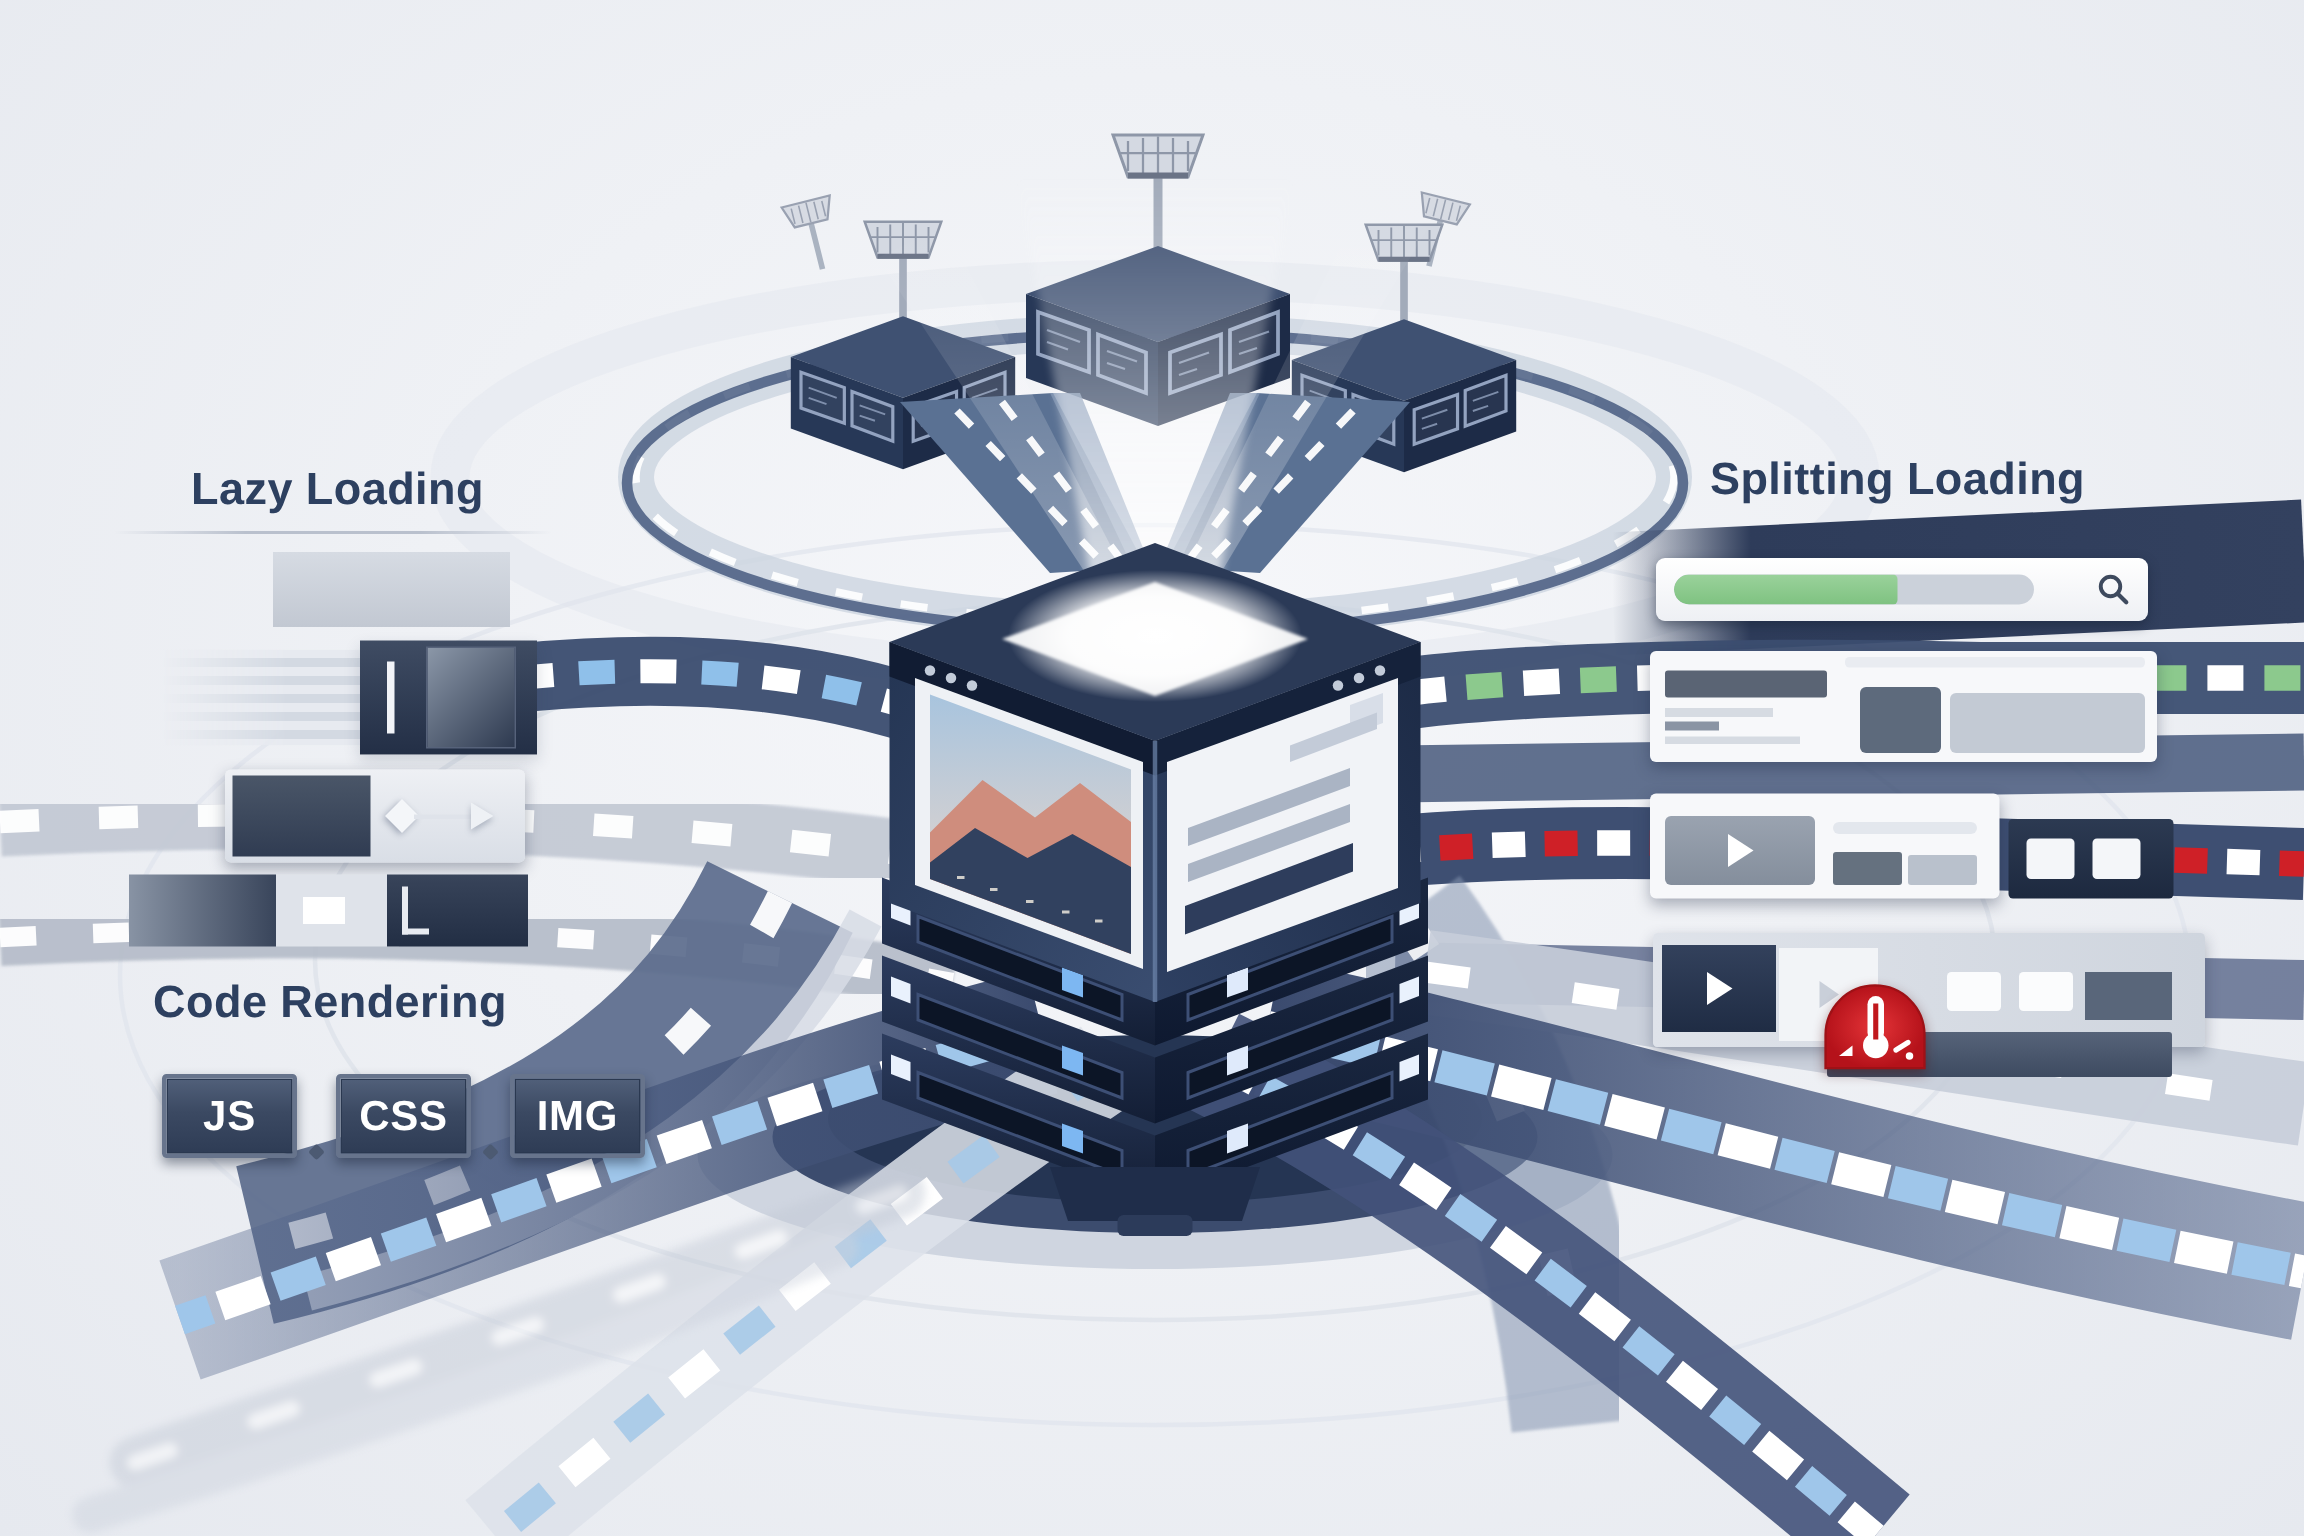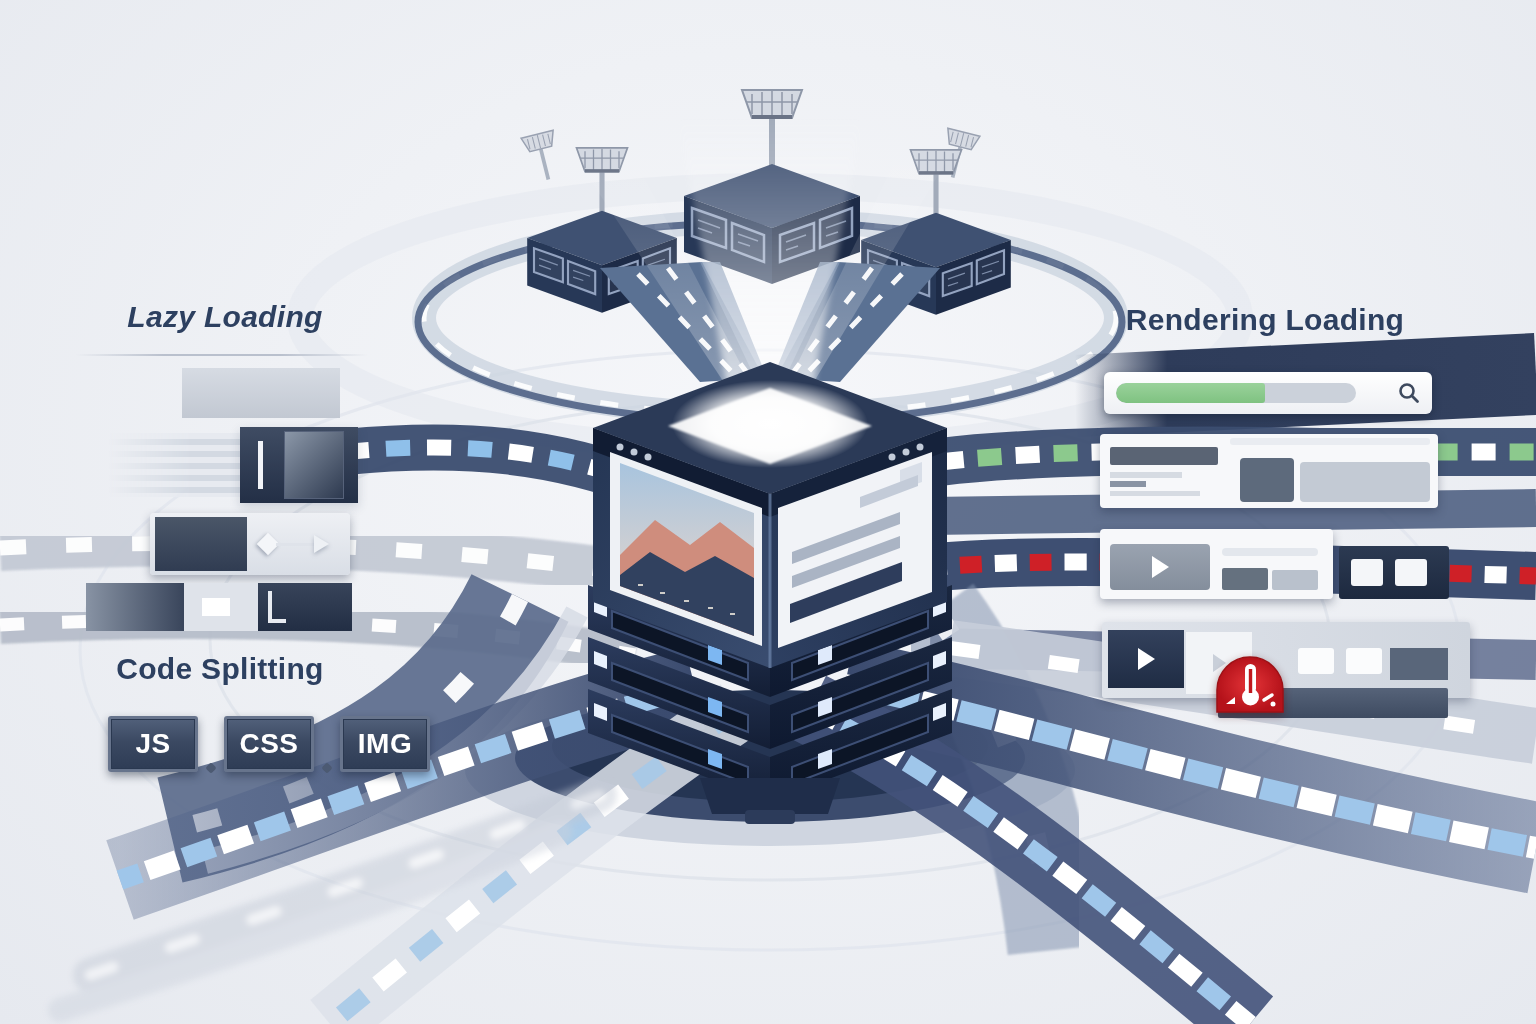--- a/index.html
+++ b/index.html
@@ -271,21 +271,21 @@
       <polygon points="792,576 900,536 900,548 792,588" fill="#aab4c4"></polygon>
       <polygon points="790,604 902,562 902,581 790,623" fill="#2e3d5c"></polygon>
     </g>
     <polyline points="770,494 770,668" stroke="#6f87ad" stroke-width="3" opacity=".7"></polyline>
     <polygon points="770,388 872,426 770,464 668,426" fill="#ffffff" opacity=".92" filter="url(#b1)"></polygon>
     <ellipse cx="770" cy="424" rx="98" ry="44" fill="url(#gGlowR)"></ellipse>
   </g>
 </svg>
 
 
-<div class="ov sec-label" style="left:80px;top:300px;width:290px;font-style:italic;">Lazy Loading</div>
+<div class="ov sec-label" style="left:80px;top:310px;width:290px;">Lazy Loading</div>
 <div class="ov divider" style="left:76px;top:354px;width:292px;"></div>
 
 <div class="ov blk" style="left:182px;top:368px;width:158px;height:50px;background:linear-gradient(180deg,#d6dbe3,#c2c8d2);"></div>
 <div class="ov" style="left:108px;top:427px;width:250px;height:76px;">
   <div class="blk stripes" style="left:0;top:6px;width:150px;height:64px;"></div>
   <div class="blk soft" style="left:132px;top:0;width:118px;height:76px;background:linear-gradient(180deg,#3f4c63,#232f46);">
     <div class="blk" style="left:18px;top:14px;width:5px;height:48px;background:#f2f4f8;"></div>
     <div class="blk" style="left:44px;top:4px;width:58px;height:66px;background:linear-gradient(135deg,#8b97a8,#2e3a50);border:1px solid #56627a;"></div>
   </div>
 </div>
@@ -297,30 +297,30 @@
 </div>
 <div class="ov" style="left:86px;top:583px;width:266px;height:48px;">
   <div class="blk" style="left:0;top:0;width:98px;height:48px;background:linear-gradient(90deg,#8893a4,#39455b);"></div>
   <div class="blk" style="left:98px;top:0;width:82px;height:48px;background:#dfe3ea;"></div>
   <div class="blk" style="left:116px;top:15px;width:28px;height:18px;background:#ffffff;"></div>
   <div class="blk" style="left:172px;top:0;width:94px;height:48px;background:linear-gradient(180deg,#38445a,#222e44);">
     <div class="blk" style="left:10px;top:8px;width:14px;height:28px;border-left:4px solid #e8ebf1;border-bottom:4px solid #e8ebf1;"></div>
   </div>
 </div>
 
-<div class="ov sec-label" style="left:80px;top:652px;width:280px;">Code Splitting</div>
+<div class="ov sec-label" style="left:80px;top:652px;width:280px;">Code Rendering</div>
 <div class="ov badges" style="left:108px;top:716px;">
   <div class="badge">JS</div>
   <div class="dot"></div>
   <div class="badge">CSS</div>
   <div class="dot"></div>
   <div class="badge">IMG</div>
 </div>
 
-<div class="ov sec-label" style="left:1115px;top:303px;width:300px;">Rendering Loading</div>
+<div class="ov sec-label" style="left:1115px;top:303px;width:300px;">Splitting Loading</div>
 <div class="ov searchbar">
   <div class="track">
     <div class="fill" style="width: 62%;"></div>
   </div>
   <div class="sb-spacer"></div>
   <svg width="22" height="22" viewBox="0 0 22 22">
     <circle cx="9" cy="9" r="6.5" fill="none" stroke="#3e4a5e" stroke-width="2.6"></circle>
     <line x1="13.8" y1="13.8" x2="19.5" y2="19.5" stroke="#3e4a5e" stroke-width="2.8" stroke-linecap="round"></line>
   </svg>
 </div>

